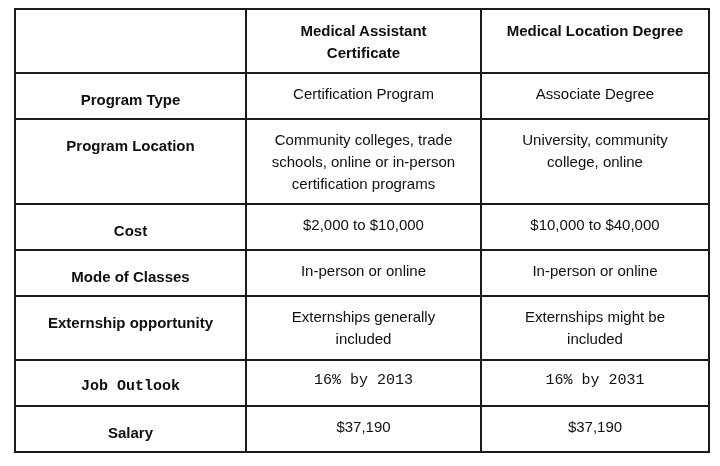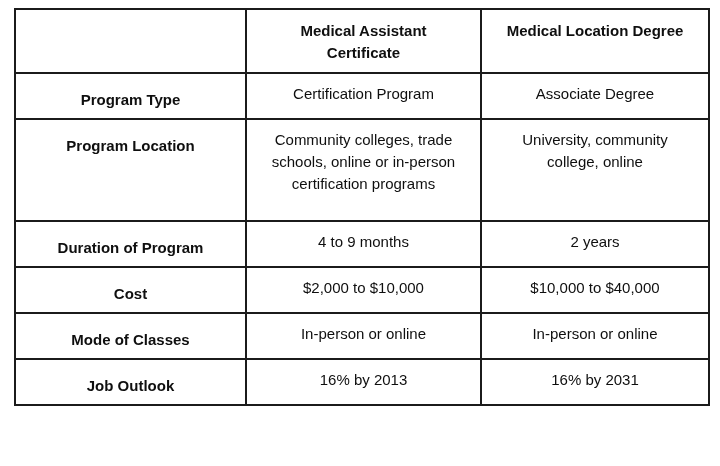--- a/index.html
+++ b/index.html
@@ -49,25 +49,25 @@
     font-weight: 700;
     padding: 15px 8px 7px 8px;
   }
   
   tbody td { font-weight: 400; }
   tbody td.cert { padding: 9px 21px 7px 21px; border-radius: 17px; }
   tbody td.deg  { padding: 9px 20px 7px 20px; }
   
   tr.h62 { height: 62px; }
   tr.h40 { height: 40px; }
-  tr.h85 { height: 102px; }
+  tr.h85 { height: 85px; }
   tr.h37 { height: 37px; }
   tr.h39 { height: 39px; margin-top: 46px; }
   tr.h64 { height: 64px; }
-  tr.h38 { height: 38px; }
+  tr.h38 { height: 38px; font-family: Liberation Mono, monospace; }
 </style>
 </head>
 <body>
 
 <div class="stage">
   <table class="cmp">
     <colgroup>
       <col class="c1">
         <col class="c2">
         <col class="c3">
@@ -84,34 +84,39 @@
         <th>Program Type</th>
         <td class="cert">Certification Program</td>
         <td class="deg">Associate Degree</td>
       </tr>
       <tr class="h85">
         <th>Program Location</th>
         <td class="cert">Community colleges, trade schools, online or in-person certification programs</td>
         <td class="deg">University, community college, online</td>
       </tr>
       <tr class="h37">
-        <th>Duration of Program</th>
-        <td class="cert">4 to 9 months</td>
-        <td class="deg">2 years</td>
-      </tr>
-      <tr class="h37">
         <th>Cost</th>
         <td class="cert">$2,000 to $10,000</td>
         <td class="deg">$10,000 to $40,000</td>
       </tr>
       <tr class="h39">
         <th>Mode of Classes</th>
         <td class="cert">In-person or online</td>
         <td class="deg">In-person or online</td>
       </tr>
+      <tr class="h64">
+        <th>Externship opportunity</th>
+        <td class="cert">Externships generally included</td>
+        <td class="deg">Externships might be included</td>
+      </tr>
       <tr class="h38">
         <th>Job Outlook</th>
         <td class="cert">16% by 2013</td>
         <td class="deg">16% by 2031</td>
+      </tr>
+      <tr class="h39">
+        <th>Salary</th>
+        <td class="cert">$37,190</td>
+        <td class="deg">$37,190</td>
       </tr>
     </tbody>
   </table>
 </div>
 
 </body></html>

